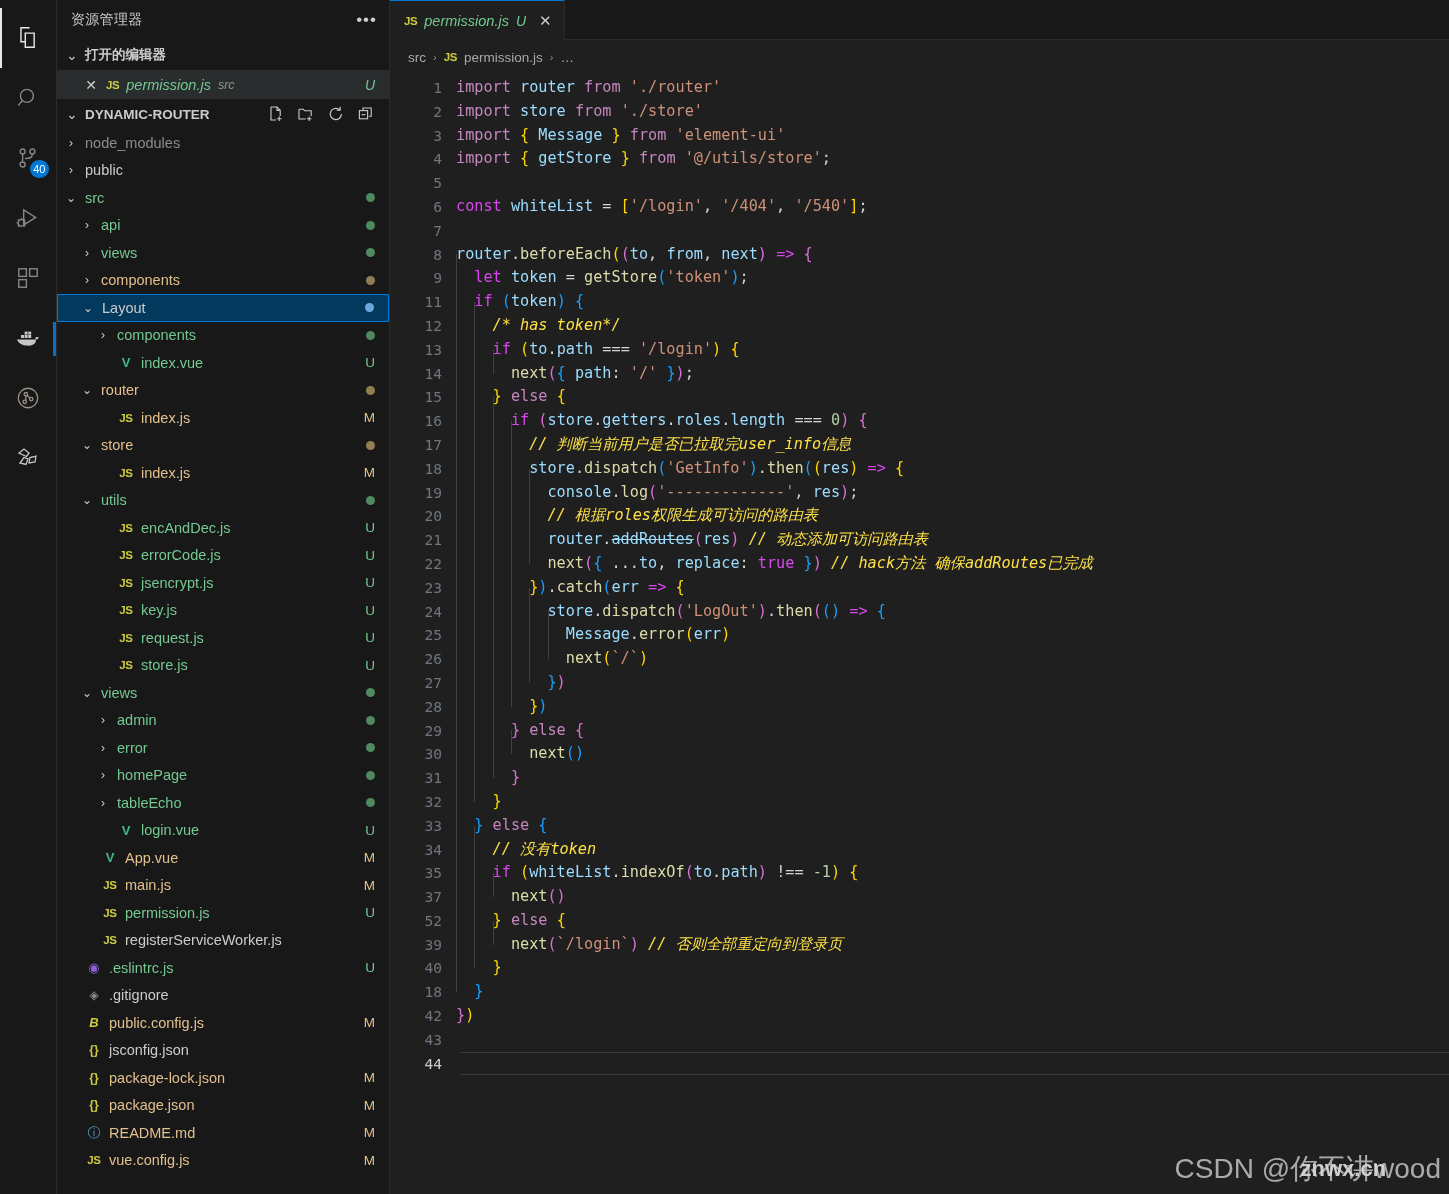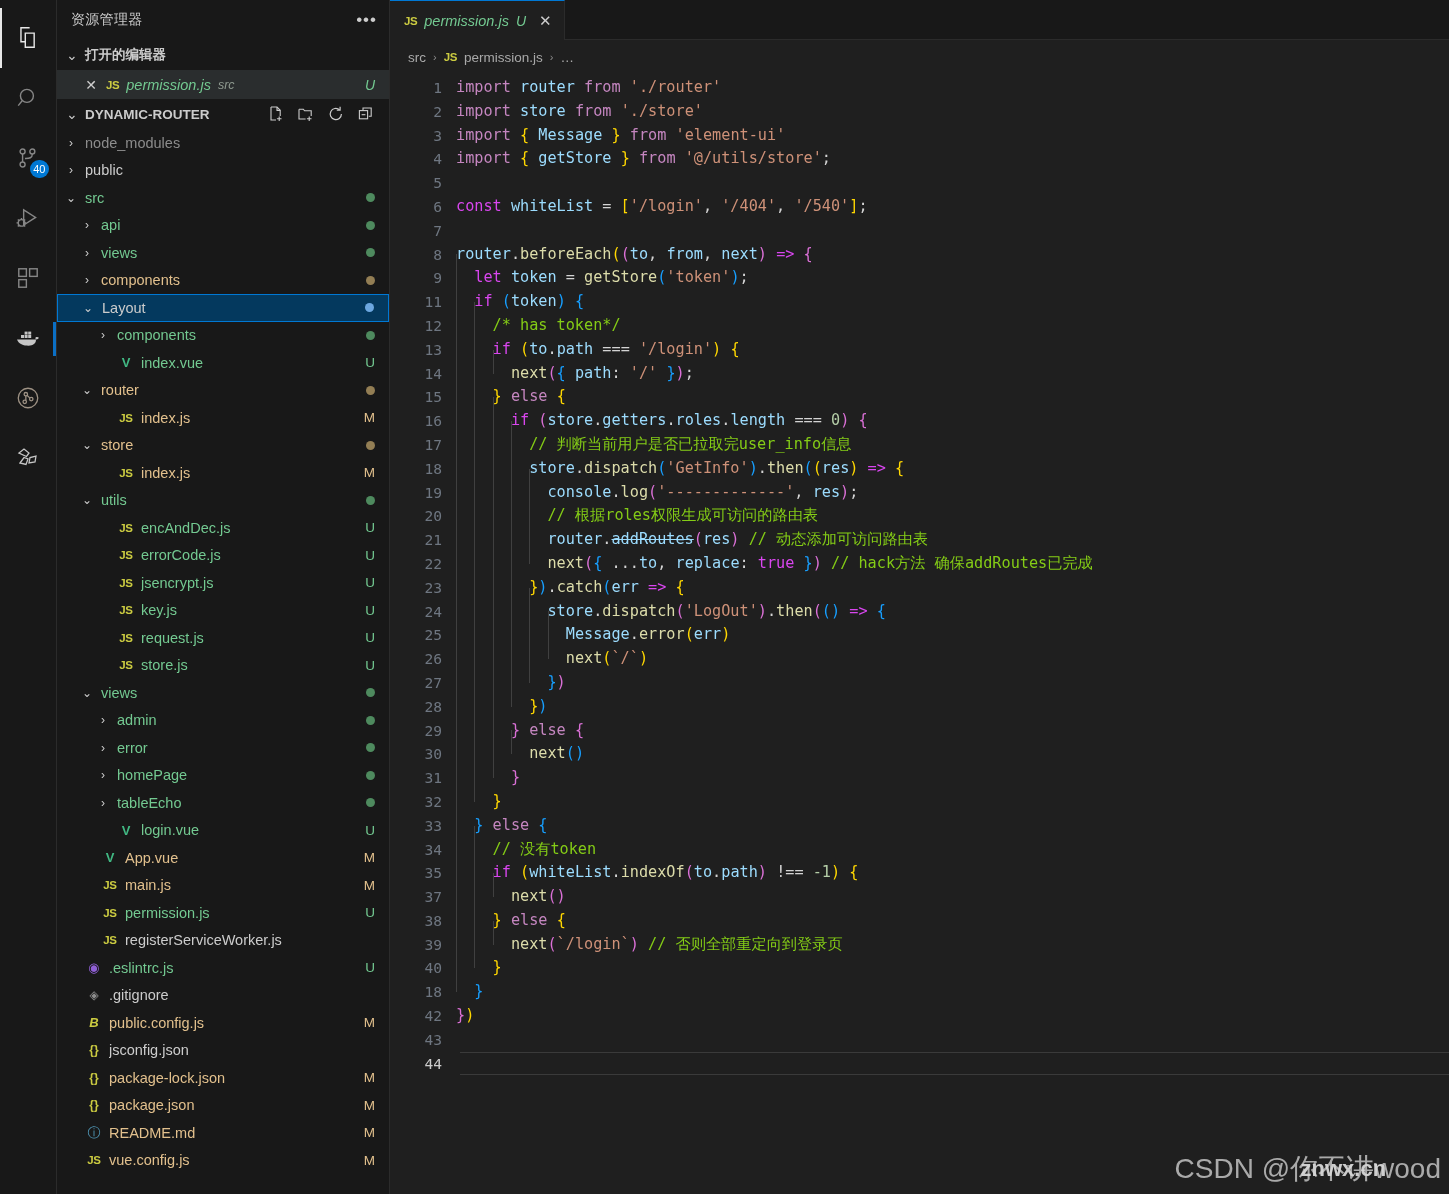--- a/index.html
+++ b/index.html
@@ -131,21 +131,21 @@
   }
   .cl.active .ln{ color:#cccccc; }
   .code{ white-space:pre; flex:1; position:relative; }
 
   
   .k   { color:#c586c0; }   
   .kb  { color:#d946ef; }   
   .id  { color:#9cdcfe; }   
   .fn  { color:#dcdcaa; }   
   .st  { color:#ce9178; }   
-  .cm  { color:#84cc16; }   
+  .cm  { color:#fde047;font-style:italic; }   
   .nu  { color:#b5cea8; }   
   .op  { color:#d4d4d4; }   
   .b1  { color:#ffd700; }   
   .b2  { color:#da70d6; }   
   .b3  { color:#179fff; }   
   .dep { text-decoration:line-through; color:#9cdcfe; }
 
   .ig{ display:inline-block; width:0; position:relative; }
   .ig::before{
     content:""; position:absolute; left:0; top:-12px; height:24px;
@@ -682,21 +682,21 @@
           </div>
           <div class="cl">
             <span class="ln">35</span>
             <span class="code"><span class="ig" style="left: 0px; position: absolute;"></span><span class="ig" style="left: 18.34px; position: absolute;"></span><span>    </span><span class="kb">if</span><span class="op"> </span><span class="b1">(</span><span class="id">whiteList</span><span class="op">.</span><span class="fn">indexOf</span><span class="b2">(</span><span class="id">to</span><span class="op">.</span><span class="id">path</span><span class="b2">)</span><span class="op"> !== </span><span class="nu">-1</span><span class="b1">)</span><span class="op"> </span><span class="b1">{</span></span>
           </div>
           <div class="cl">
             <span class="ln">37</span>
             <span class="code"><span class="ig" style="left: 0px; position: absolute;"></span><span class="ig" style="left: 18.34px; position: absolute;"></span><span class="ig" style="left: 36.68px; position: absolute;"></span><span>      </span><span class="fn">next</span><span class="b2">(</span><span class="b2">)</span></span>
           </div>
           <div class="cl">
-            <span class="ln">38</span>
+            <span class="ln">52</span>
             <span class="code"><span class="ig" style="left: 0px; position: absolute;"></span><span class="ig" style="left: 18.34px; position: absolute;"></span><span>    </span><span class="b1">}</span><span class="op"> </span><span class="k">else</span><span class="op"> </span><span class="b1">{</span></span>
           </div>
           <div class="cl">
             <span class="ln">39</span>
             <span class="code"><span class="ig" style="left: 0px; position: absolute;"></span><span class="ig" style="left: 18.34px; position: absolute;"></span><span class="ig" style="left: 36.68px; position: absolute;"></span><span>      </span><span class="fn">next</span><span class="b2">(</span><span class="st">`/login`</span><span class="b2">)</span><span class="op"> </span><span class="cm">// 否则全部重定向到登录页</span></span>
           </div>
           <div class="cl">
             <span class="ln">40</span>
             <span class="code"><span class="ig" style="left: 0px; position: absolute;"></span><span class="ig" style="left: 18.34px; position: absolute;"></span><span>    </span><span class="b1">}</span></span>
           </div>

